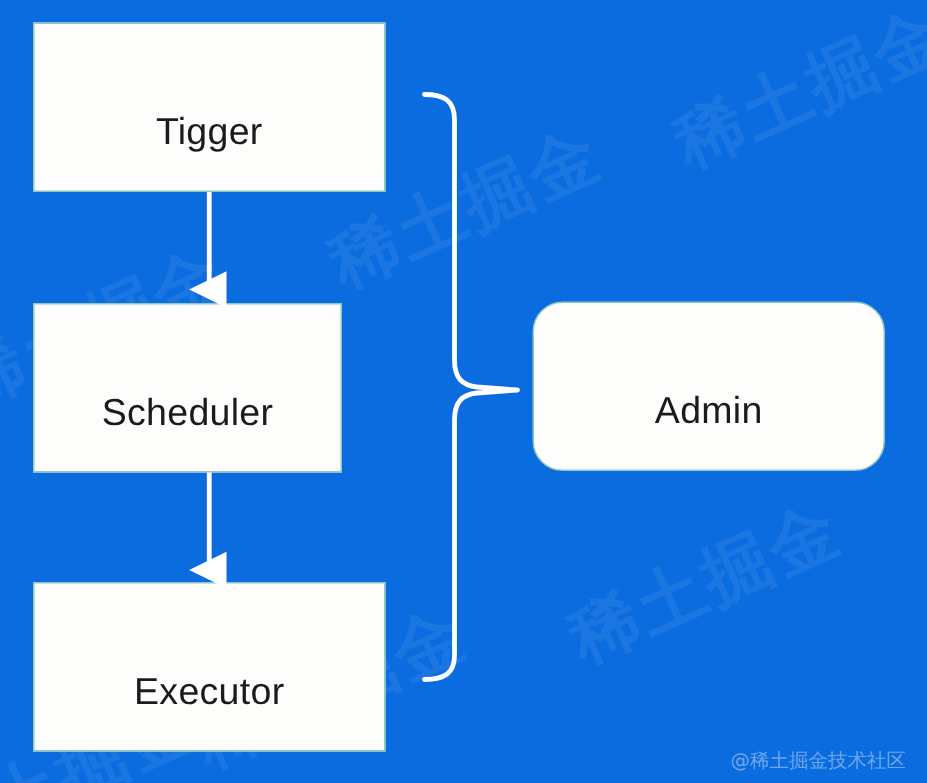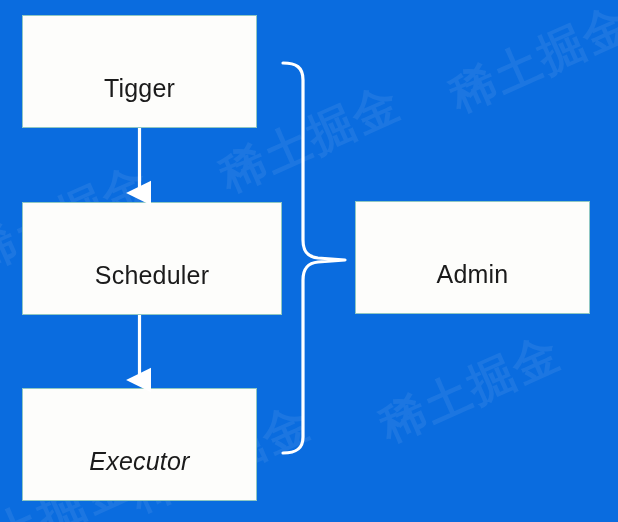--- a/index.html
+++ b/index.html
@@ -69,23 +69,23 @@
   .node-label {
     font-size: 25px;
     font-weight: 400;
     color: #1b1b1b;
     letter-spacing: 0.2px;
     line-height: 1;
     margin-top: 33px;
   }
 
   #node-tigger    { left: 22px;  top: 15px;  width: 235px; height: 113px; }
-  #node-scheduler { left: 22px;  top: 202px; width: 260px; height: 113px; }
-  #node-executor  { left: 22px;  top: 388px; width: 235px; height: 113px; font-style: italic; }
-  #node-admin     { left: 355px; top: 201px; width: 235px; height: 113px; }
+  #node-scheduler { left: 22px;  top: 202px; width: 206px; height: 113px; }
+  #node-executor  { left: 22px;  top: 388px; width: 235px; height: 113px; }
+  #node-admin     { left: 355px; top: 201px; width: 235px; height: 113px; border-radius: 20px; }
 
   .connector-svg {
     position: absolute;
     left: 0;
     top: 0;
     width: 618px;
     height: 522px;
     z-index: 4;
     pointer-events: none;
     overflow: visible;
@@ -142,14 +142,15 @@
   </div>
 
   <div class="node" id="node-executor">
     <span class="node-label">Executor</span>
   </div>
 
   <div class="node" id="node-admin">
     <span class="node-label">Admin</span>
   </div>
 
+  <div id="credit">@稀土掘金技术社区</div>
 
 </div>
 
 </body></html>

